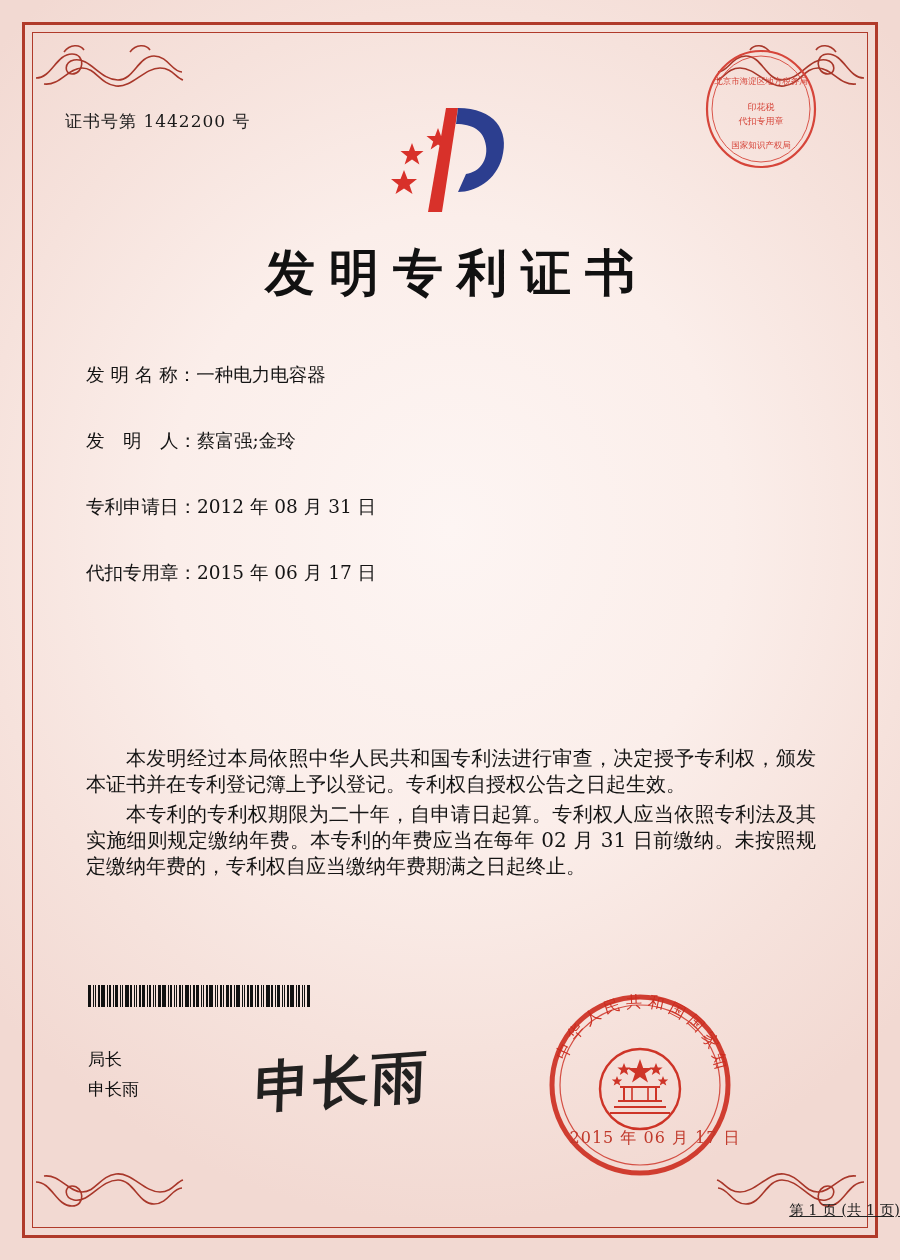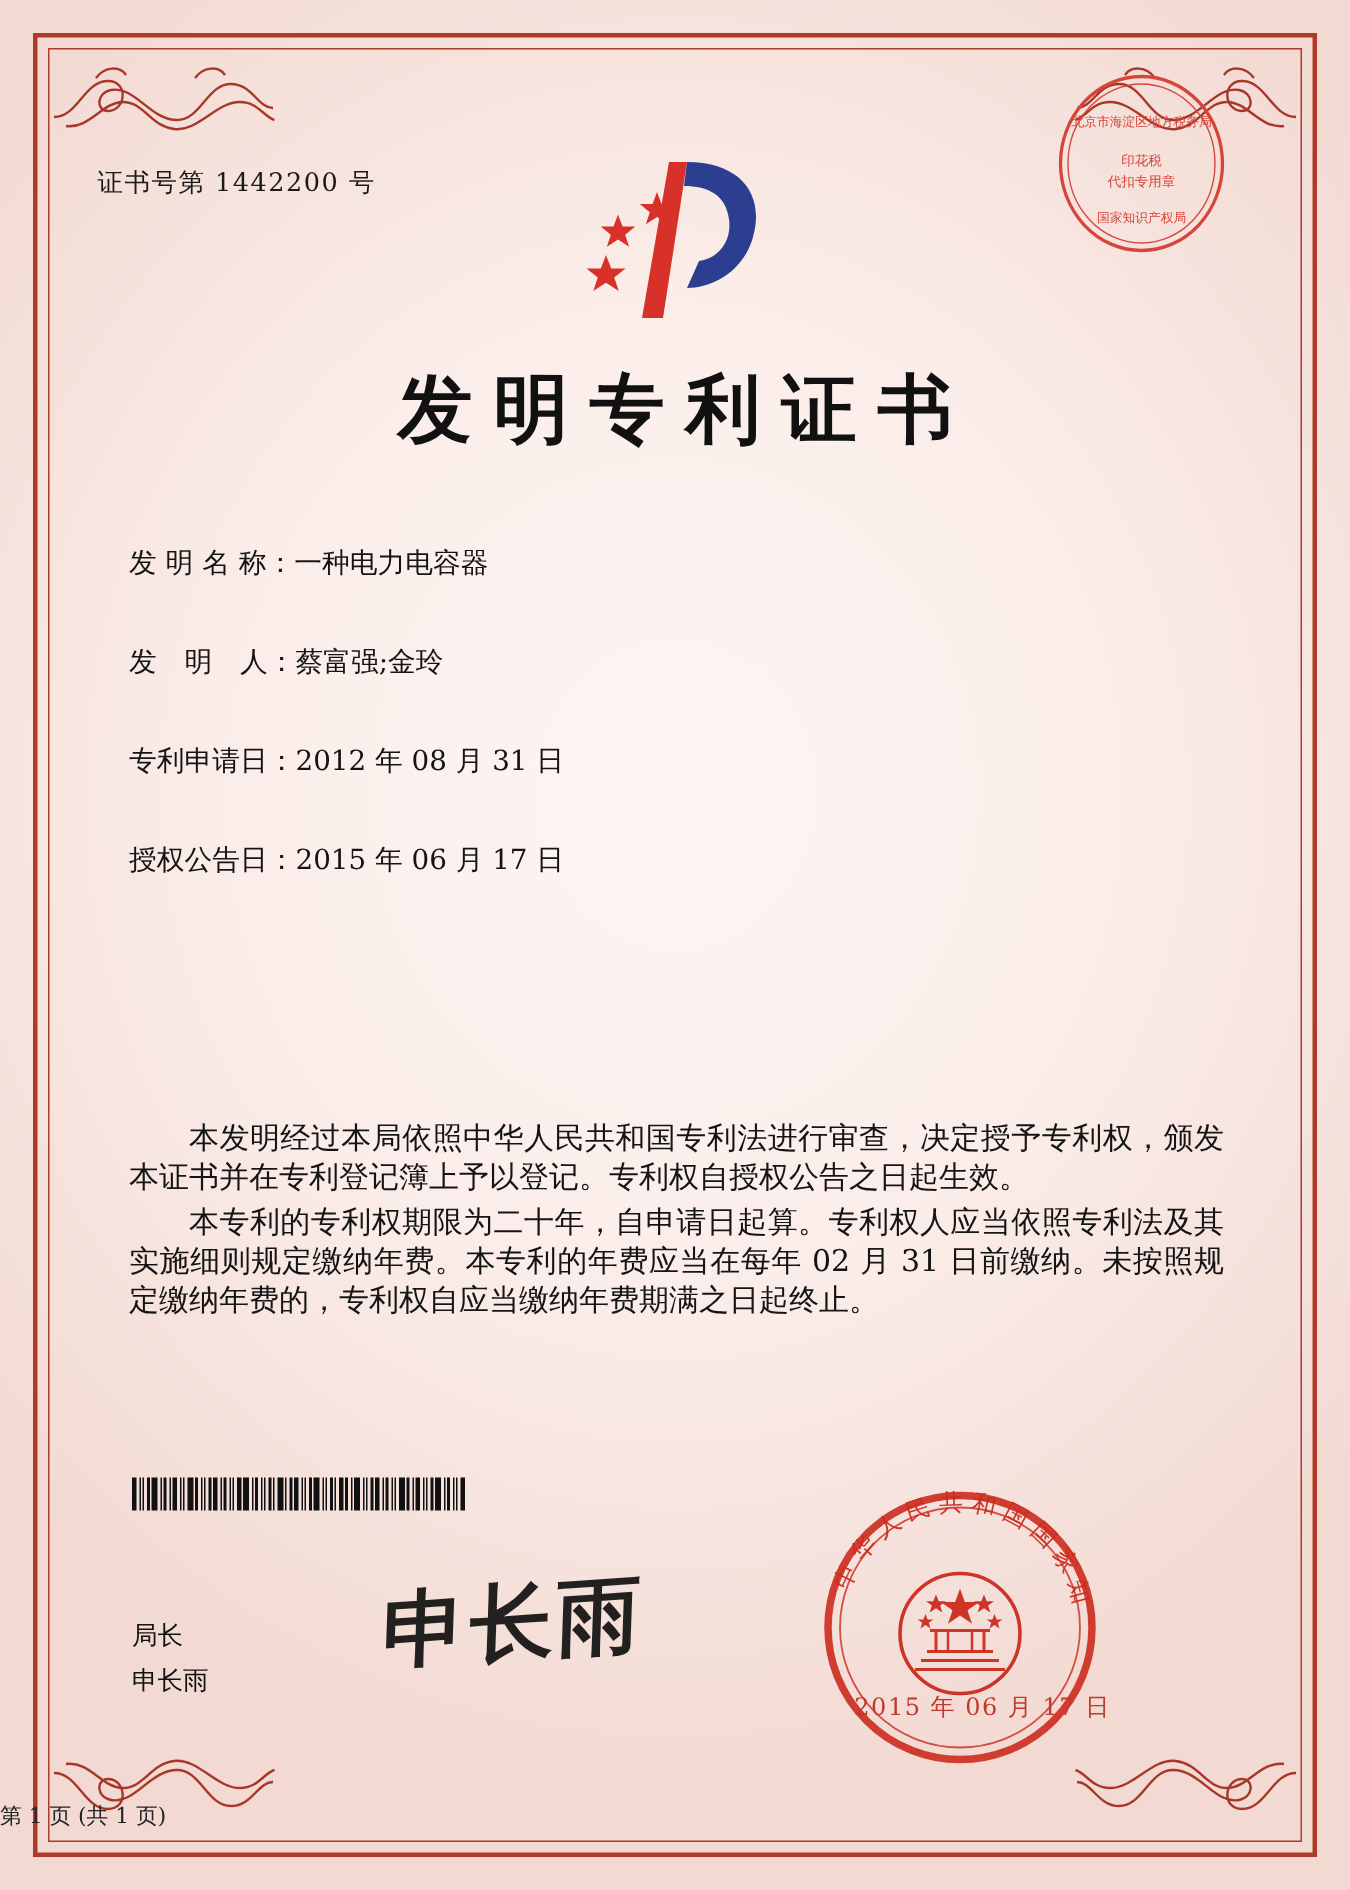--- a/index.html
+++ b/index.html
@@ -115,21 +115,21 @@
   }
   .barcode i {
     display: block;
     background: #111;
     height: 100%;
     margin-right: 1.5px;
   }
 
   .sign-block {
     position: absolute;
-    left: 88px; top: 1076px;
+    left: 88px; top: 1044px;
     font-family: "DejaVu Serif", "Liberation Serif", serif;
     font-size: 17px;
     line-height: 30px;
     color: #111;
   }
   .signature {
     position: absolute;
     left: 255px; top: 1045px;
     font-family: "DejaVu Serif", "Liberation Serif", serif;
     font-size: 56px;
@@ -162,24 +162,25 @@
   
   .seal-tax {
     position: absolute;
     left: 700px; top: 48px;
     width: 122px; height: 122px;
   }
 
   .footer {
     position: absolute;
     left: 0; right: 0; bottom: 40px;
-    text-align: left;
+    text-align: right;
     font-family: "DejaVu Serif", "Liberation Serif", serif;
     font-size: 14.5px;
     color: #222;
+    text-decoration: underline;
   }
 </style>
 </head>
 <body>
 
 <div class="page">
 
   <div class="frame-outer"></div>
   <div class="frame-inner"></div>
 
@@ -246,21 +247,21 @@
     <div class="field">
       <span class="lbl">发 明 名 称：</span><span class="val">一种电力电容器</span>
     </div>
     <div class="field">
       <span class="lbl">发　明　人：</span><span class="val">蔡富强;金玲</span>
     </div>
     <div class="field">
       <span class="lbl">专利申请日：</span><span class="val">2012 年 08 月 31 日</span>
     </div>
     <div class="field">
-      <span class="lbl">授权公告日：</span><span class="val">2015 年 06 月 17 日</span>
+      <span class="lbl">代扣专用章：</span><span class="val">2015 年 06 月 17 日</span>
     </div>
   </div>
 
   <div class="body-text">
     <p>本发明经过本局依照中华人民共和国专利法进行审查，决定授予专利权，颁发本证书并在专利登记簿上予以登记。专利权自授权公告之日起生效。</p>
     <p>本专利的专利权期限为二十年，自申请日起算。专利权人应当依照专利法及其实施细则规定缴纳年费。本专利的年费应当在每年 02 月 31 日前缴纳。未按照规定缴纳年费的，专利权自应当缴纳年费期满之日起终止。</p>
   </div>
 
   <div class="barcode">
       <i style="width: 3px;"></i>

